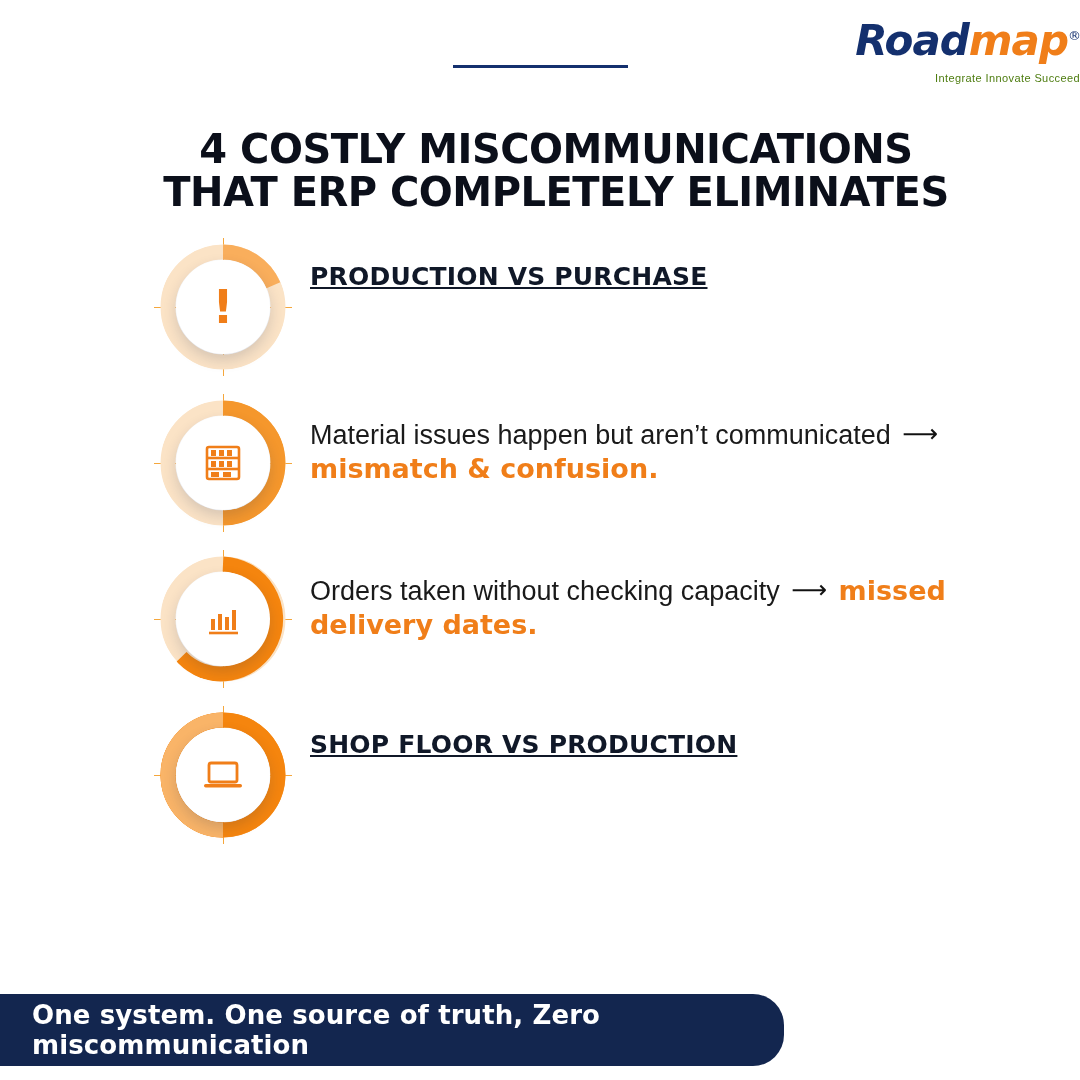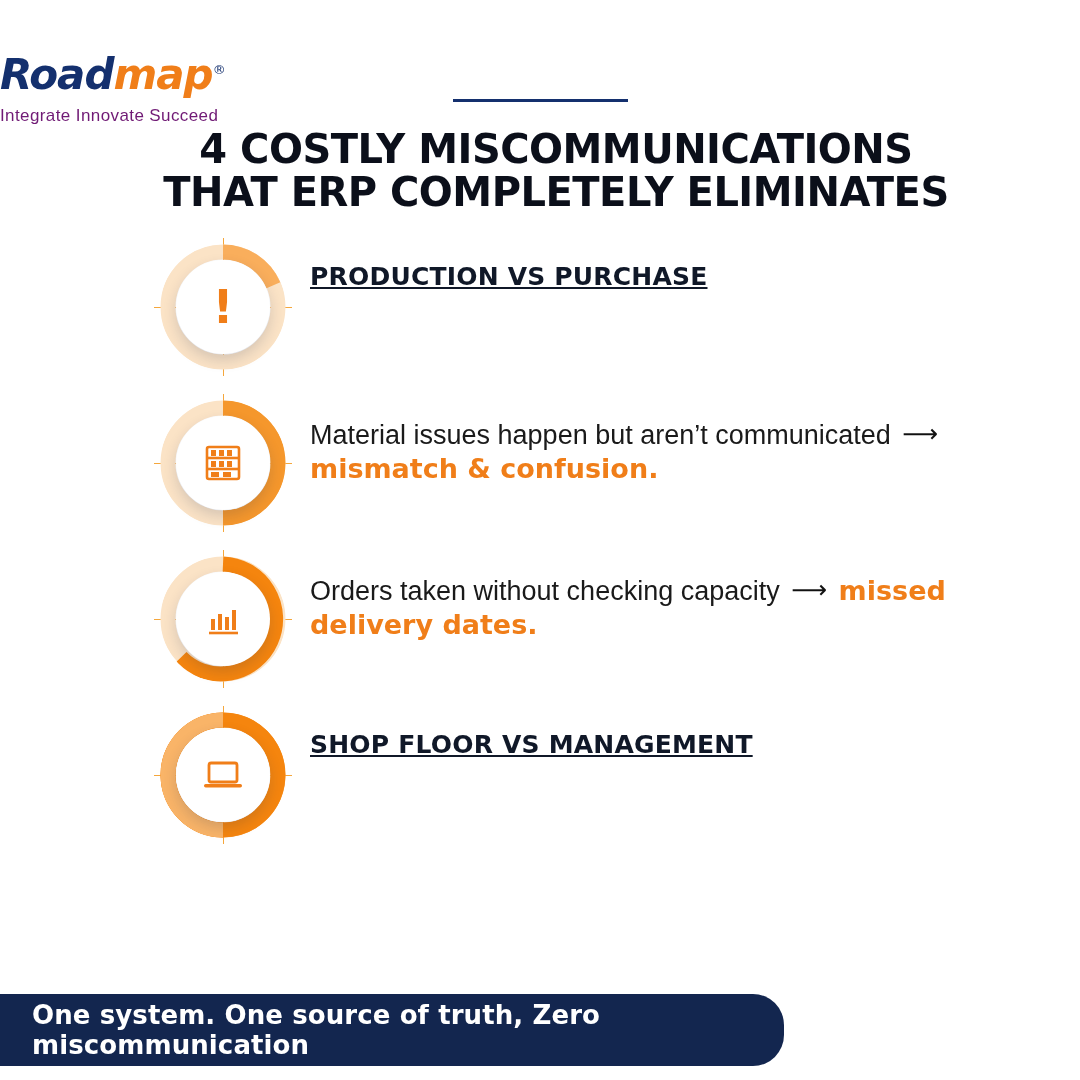--- a/index.html
+++ b/index.html
@@ -13,24 +13,24 @@
   .poster {
     position: relative;
     width: 1080px;
     height: 1080px;
     background: #ffffff;
   }
 
   
   .logo-wrap {
     position: absolute;
-    top: 54px;
+    top: 20px;
     left: 0;
     width: 100%;
-    text-align: left;
+    text-align: right;
   }
   .logo-text {
     font-family: "DejaVu Sans", sans-serif;
     font-size: 42px;
     font-weight: bold;
     font-style: italic;
     letter-spacing: -1px;
     line-height: 1;
     color: #13306b;
     display: inline-block;
@@ -45,22 +45,22 @@
     vertical-align: super;
     color: #14306e;
   }
   .logo-underline {
     width: 175px;
     height: 3px;
     background: #14306e;
     margin: 3px auto 0;
   }
   .logo-tagline {
-    font-size: 17px;
-    color: #701a75;
+    font-size: 11px;
+    color: #4d7c0f;
     letter-spacing: 0.4px;
     margin-top: 4px;
     font-family: "Liberation Sans", sans-serif;
   }
 
   
   .headline {
     position: absolute;
     top: 128px;
     left: 16px;
@@ -287,21 +287,21 @@
           <path d="M63 8 A55 55 0 0 0 63 118" fill="none" stroke="#f9b468" stroke-width="15"></path>
         </svg>
         <div class="disc">
           <svg width="48" height="44" viewBox="0 0 48 44">
             <rect x="10" y="10" width="28" height="19" rx="2" fill="none" stroke="#f07e19" stroke-width="2.8"></rect>
             <rect x="5" y="31" width="38" height="3.4" rx="1.7" fill="#f07e19"></rect>
           </svg>
         </div>
       </div>
       <div class="text-col">
-        <div class="item-title">SHOP FLOOR VS MANAGEMENT</div>
+        <div class="item-title">SHOP FLOOR VS PRODUCTION</div>
       </div>
     </div>
 
   </div>
 
   <div class="footer">
     <div class="footer-text">One system. One source of truth,  Zero miscommunication</div>
   </div>
 
 </div>

